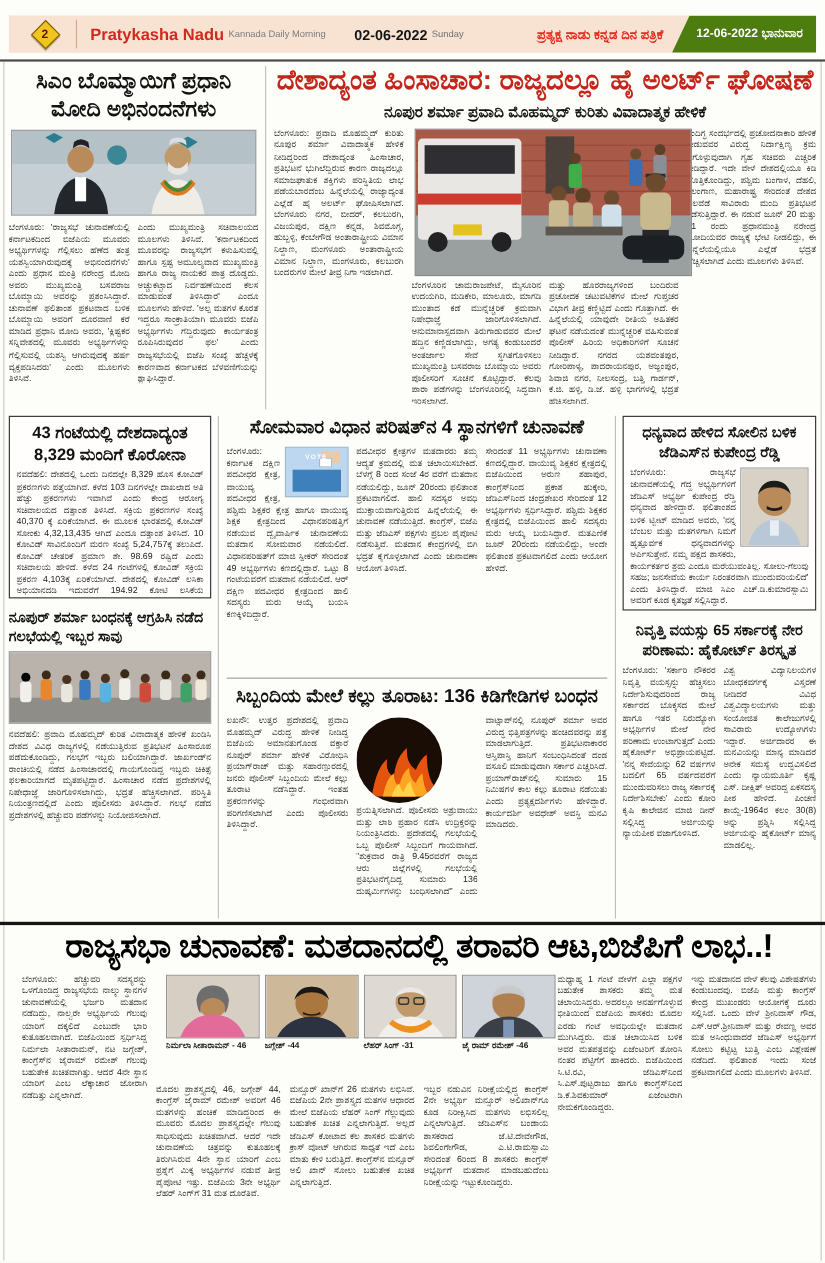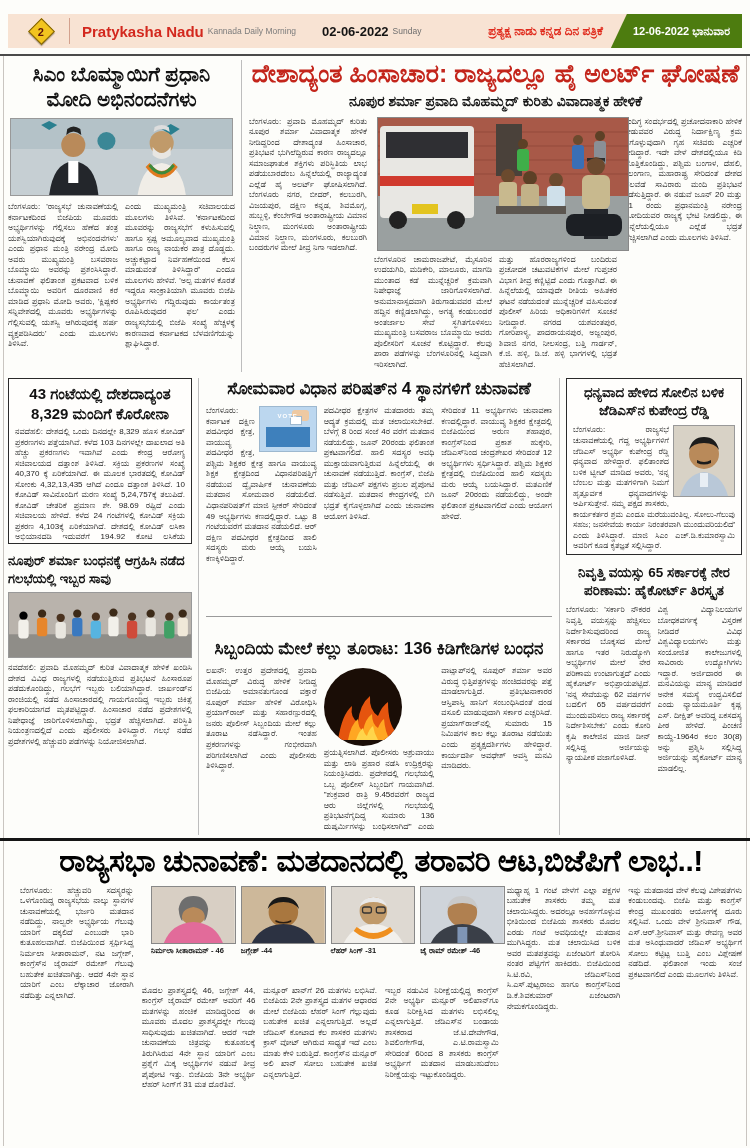--- a/index.html
+++ b/index.html
@@ -60,21 +60,21 @@
   .hl-black-sm{font-size:13px;font-weight:bold;line-height:1.35;margin:0 0 5px;color:#111;}
   .photo-crowd{height:64px;margin:0 0 5px;border:1px solid #999;}
   .nupur .art-body{height:168px;}
   .council .cols{height:205px;}
   .hl-black-lg2{font-size:17px;text-align:center;font-weight:bold;line-height:1.3;margin:0 0 6px;color:#111;}
   .vote-float{float:right;width:56px;height:44px;margin:0 0 2px 4px;position:relative;background:#bcd7ef;border:1px solid #9db8cf;}
   .vote-hand{position:absolute;top:3px;right:7px;width:17px;height:11px;background:#eec9a2;border-radius:3px;}
   .vote-slip{position:absolute;top:9px;right:14px;width:10px;height:7px;background:#fff;border:1px solid #9db8cf;}
   .vote-box{position:absolute;left:6px;right:6px;bottom:4px;height:20px;background:#3e80bc;}
   .vote-label{position:absolute;left:0;right:0;top:6px;text-align:center;color:#fff;font-size:6px;font-weight:bold;letter-spacing:1px;}
-  .stone{border-top:1px solid #9a9a9a;margin-top:5px;padding-top:21px;}
+  .stone{border-top:1px solid #9a9a9a;margin-top:5px;padding-top:5px;}
   .stone .cols{height:165px;}
   .fire-float{float:left;width:78px;height:78px;border-radius:50%;margin:2px 5px 2px 0;overflow:hidden;}
   .fire-float svg{display:block;width:100%;height:100%;}
   .kupendra{height:165px;overflow:hidden;}
   .hl-black-sm2{font-size:13.5px;text-align:center;font-weight:bold;line-height:1.35;margin:0 0 5px;color:#111;}
   .portrait-float{float:right;width:60px;height:70px;margin:0 0 3px 4px;border:1px solid #999;overflow:hidden;}
   .portrait-float svg{display:block;width:100%;height:100%;}
   .retirement{margin-top:9px;}
   .retirement .cols{height:200px;}
 

